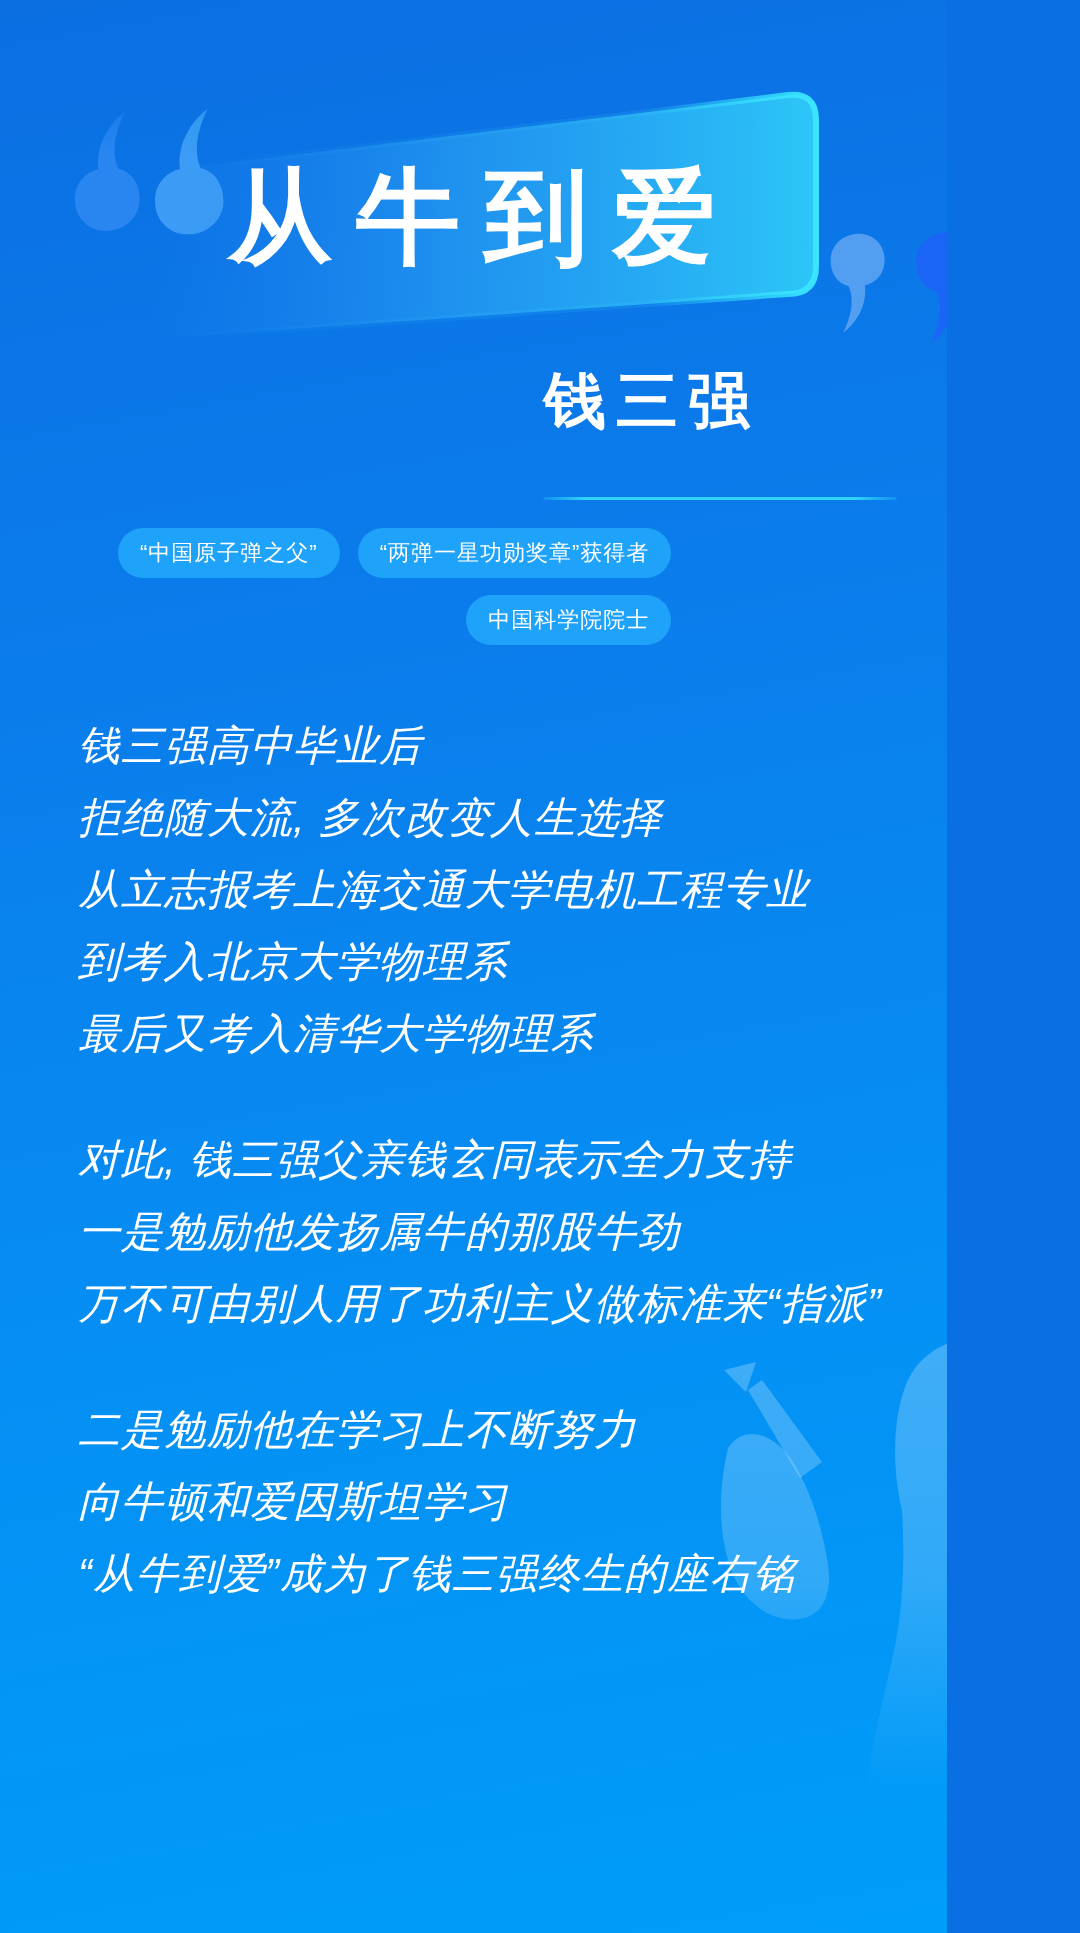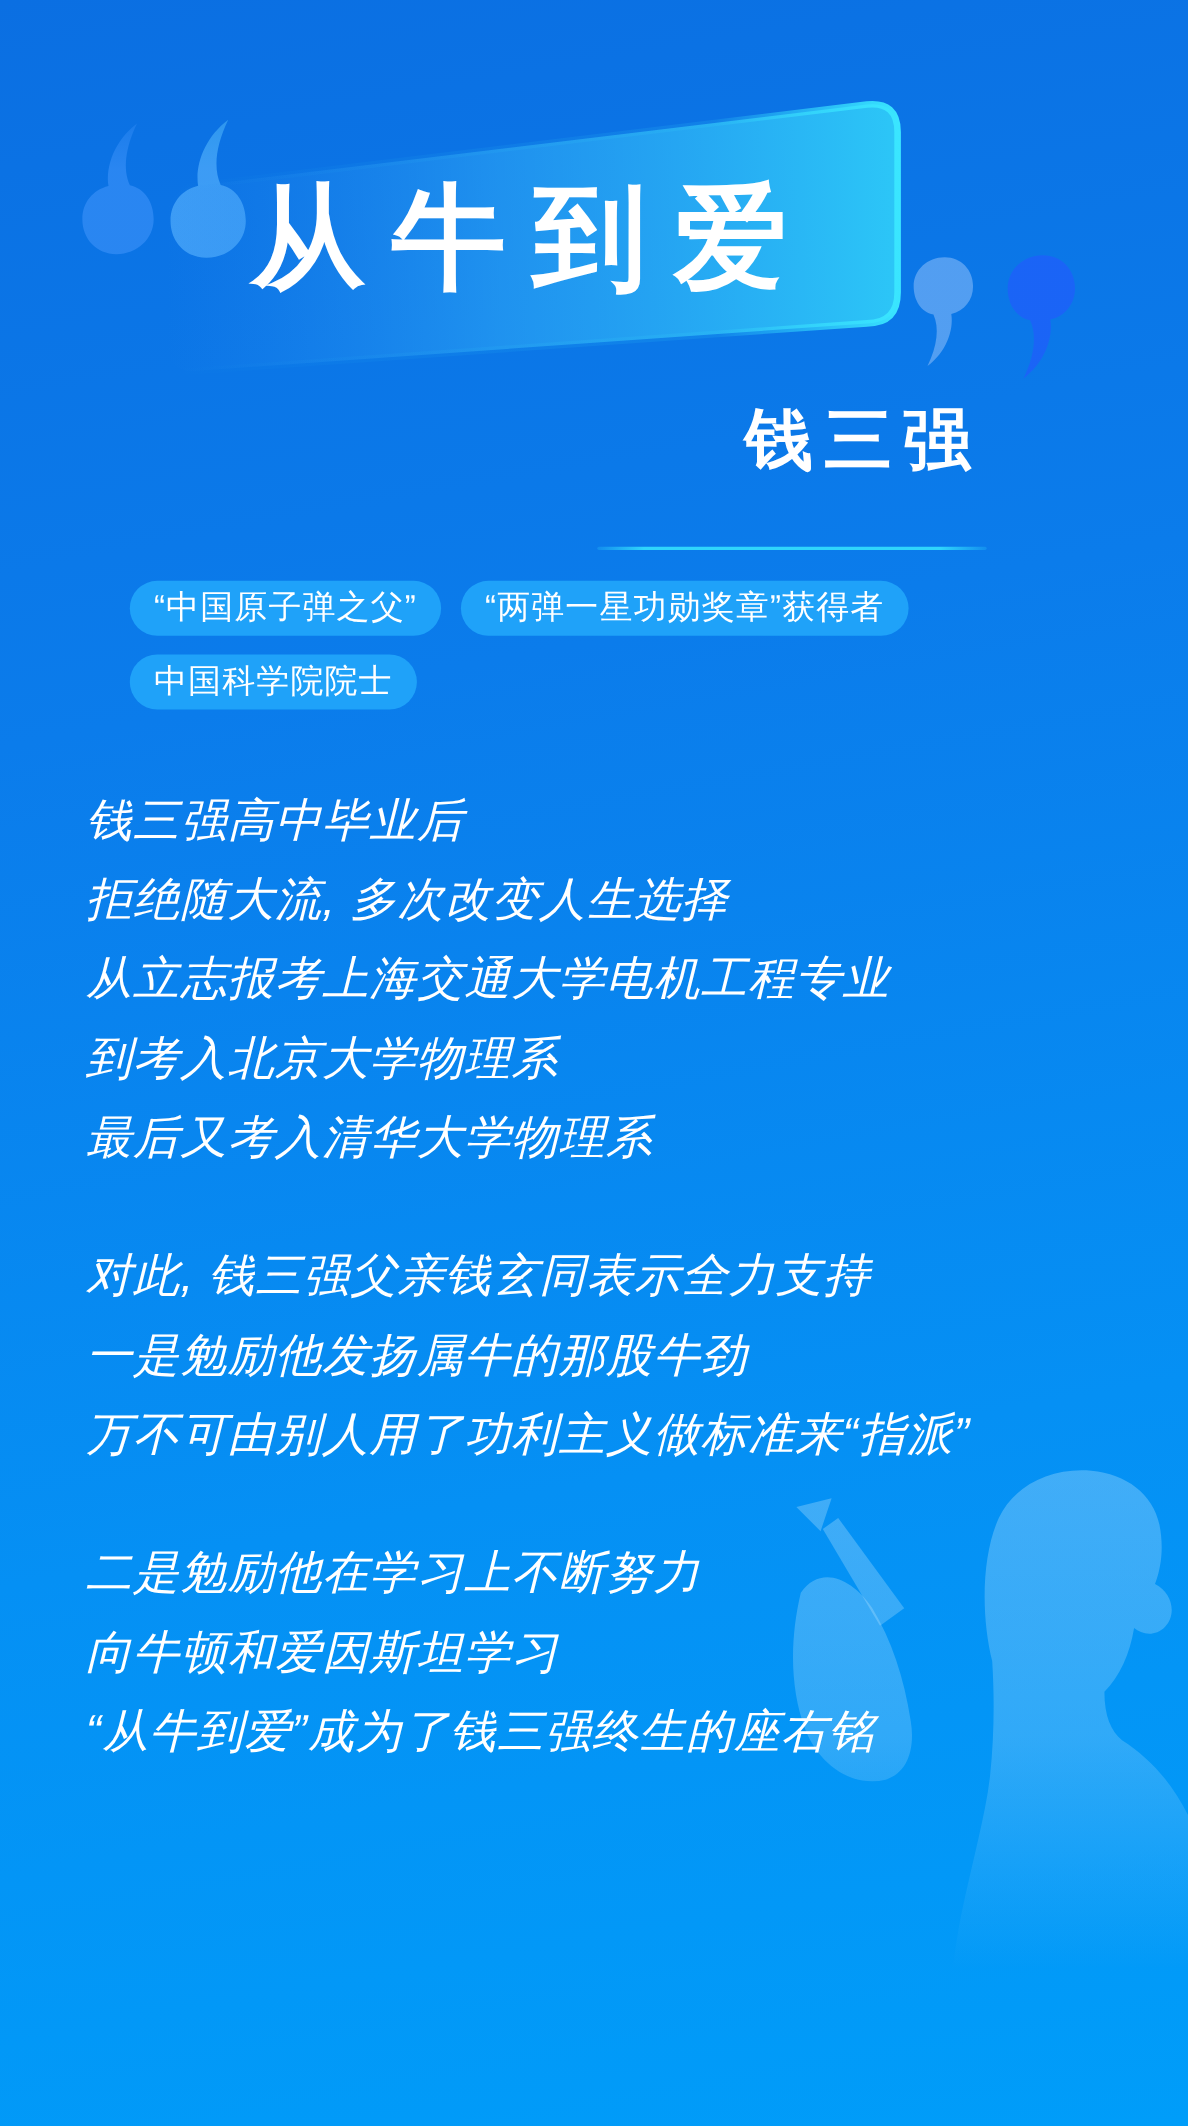--- a/index.html
+++ b/index.html
@@ -1,22 +1,23 @@
 <!DOCTYPE html>
 <html><head>
 <meta charset="utf-8">
 <style>
   html,body{margin:0;padding:0;background:#0a6fe3;}
   .canvas{
     position:relative;
-    width:1080px;height:1933px;
+    width:932px;height:1933px;
     overflow:hidden;
     background:linear-gradient(170deg,#0b6fe2 0%,#0b7ceb 32%,#0590f4 68%,#009df9 100%);
     font-family:"Liberation Sans",sans-serif;
     color:#ffffff;
+    padding-left:15px;
   }
   .decor{position:absolute;left:0;top:0;}
   .main-title{
     position:absolute;left:150px;top:158px;width:668px;margin:0;
     text-align:center;
     font-family:"Liberation Serif",serif;
     font-weight:700;
     font-size:104px;line-height:1.15;
     letter-spacing:24px;
     color:#ffffff;
@@ -29,26 +30,26 @@
   }
   .name-underline{
     position:absolute;left:543px;top:497px;width:354px;height:3px;border-radius:2px;
     background:linear-gradient(90deg,rgba(47,213,252,0.2) 0%,#2fd5fc 12%,#2fd5fc 88%,rgba(47,213,252,0.2) 100%);
   }
   .badges{
     position:absolute;left:118px;top:528px;
     display:inline-block;
   }
   .badge-row{display:flex;gap:18px;}
-  .badge-row.second{margin-top:17px;justify-content:flex-start;}
+  .badge-row.second{margin-top:17px;justify-content:flex-end;}
   .badge{
     height:50px;line-height:50px;
     padding:0 22px;border-radius:26px;
     background:#1fa2f9;
-    font-size:30px;letter-spacing:1px;color:#ffffff;
+    font-size:22px;letter-spacing:1px;color:#ffffff;
     white-space:nowrap;
   }
   .body-text{
     position:absolute;left:78px;top:710px;width:960px;
     font-size:42px;line-height:72px;letter-spacing:1px;
     color:#ffffff;font-weight:400;
   }
   .body-text p{margin:0 0 54px 0;font-style:italic;}
   .body-text .line{display:block;white-space:nowrap;}
   .silhouette{position:absolute;left:600px;top:1320px;}

